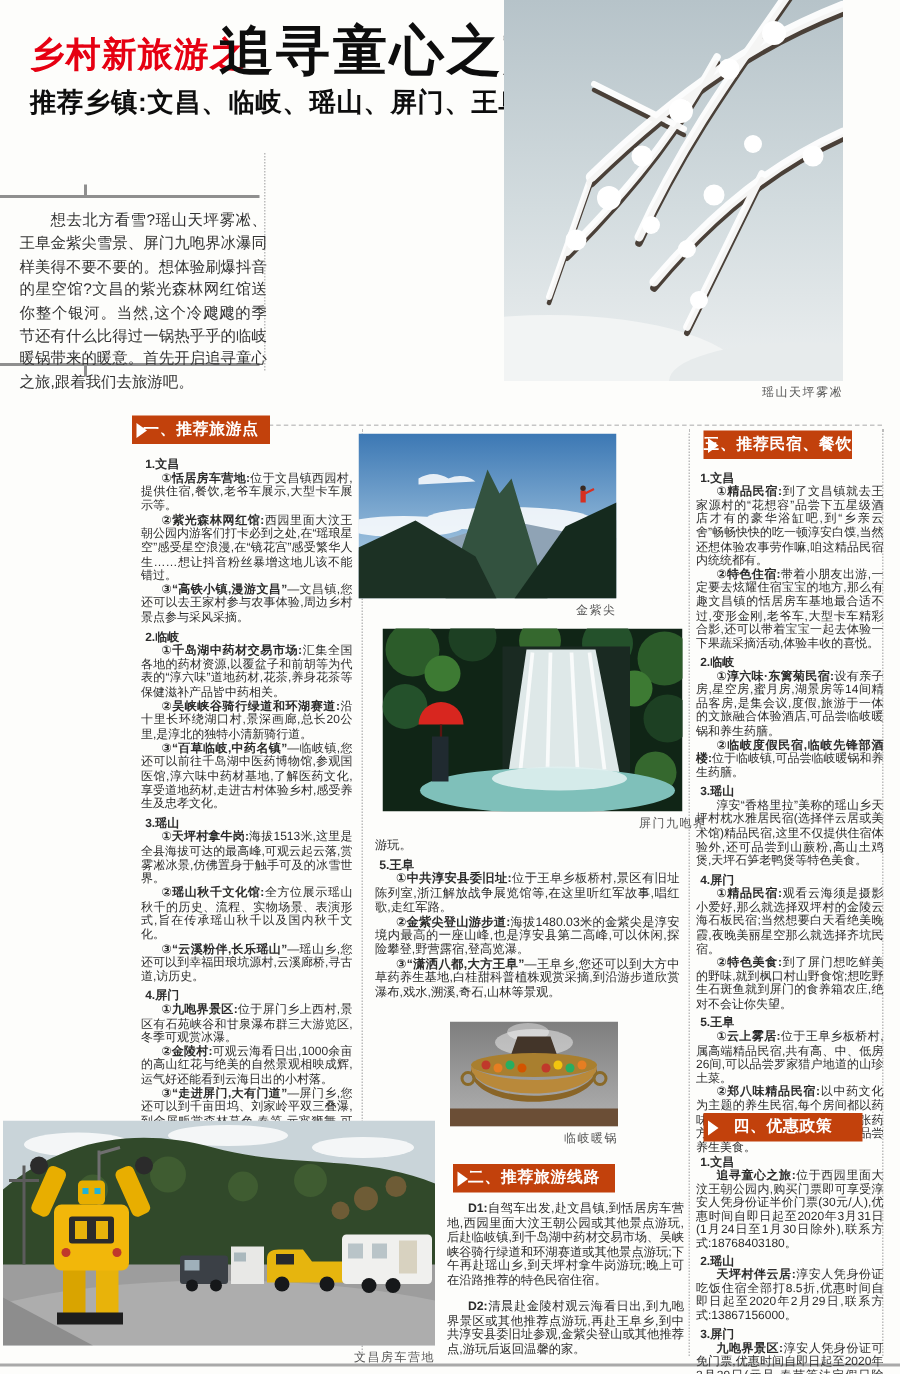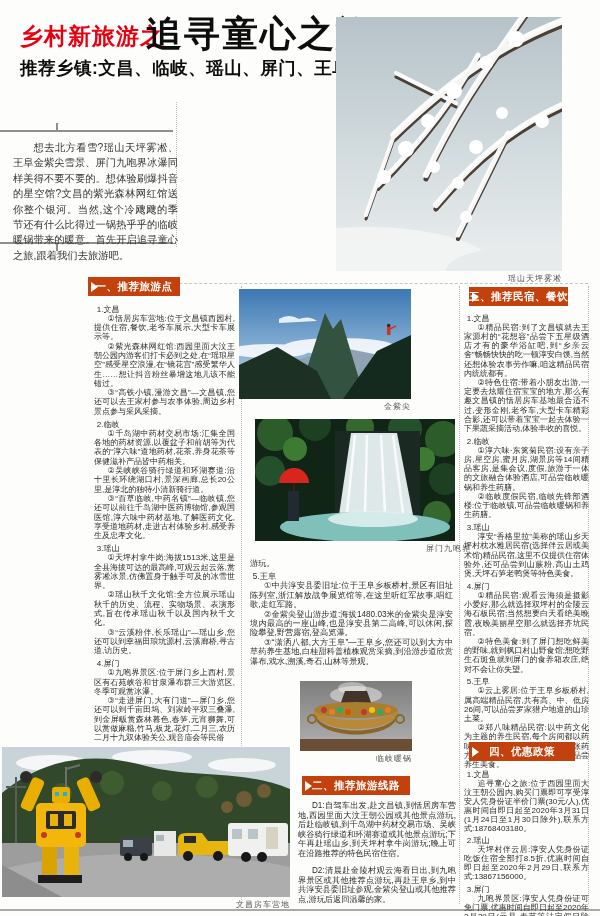--- a/index.html
+++ b/index.html
@@ -37,30 +37,30 @@
   #h3{left:469px;top:287px;width:99px;}
   #h4{left:469px;top:742px;width:106px;}
   
   .txtcol{position:absolute;color:#2c2c2c;}
   #c1{left:94px;top:301px;width:141px;font-size:8px;line-height:9.3px;}
   #c2t{left:250px;top:559px;width:203px;font-size:8.2px;line-height:9.4px;}
   #routes{left:298px;top:801px;width:158px;font-size:8.2px;line-height:9.5px;}
   #c3{left:464px;top:310px;width:125px;font-size:8px;line-height:9.2px;}
   #c4{left:464px;top:766px;width:125px;font-size:8px;line-height:9px;}
   .blk{margin:0;text-indent:1.7em;text-align:justify;}
-  .blk .lead{font-weight:normal;}
+  .blk .lead{font-weight:bold;}
   .lead:empty{display:none;}
   .blk.h{text-indent:.35em;margin-top:3.5px;font-weight:bold;}
   .blk.noind{text-indent:0;}
   .blk.gap{margin-top:8px;}
   
   .ph{position:absolute;}
   .ph svg{display:block;}
   .cap{font-size:8px;color:#555;text-align:right;margin-top:2px;letter-spacing:1px;}
-  #ph-top{left:336px;top:17px;width:226px;}
+  #ph-top{left:336px;top:0;width:226px;}
   #ph-mtn{left:239px;top:289px;width:172px;}
   #ph-wf{left:255px;top:419px;width:216px;}
   #ph-pot{left:300px;top:681px;width:112px;}
   #ph-rv{left:2px;top:747px;width:288px;}
 </style>
 </head>
 <body>
 
 <div class="page">
 
@@ -153,20 +153,21 @@
       <p class="blk"><b class="lead">①天坪村拿牛岗:</b><span>海拔1513米,这里是全县海拔可达的最高峰,可观云起云落,赏雾凇冰景,仿佛置身于触手可及的冰雪世界。</span></p>
 
       <p class="blk"><b class="lead">②瑶山秋千文化馆:</b><span>全方位展示瑶山秋千的历史、流程、实物场景、表演形式,旨在传承瑶山秋千以及国内秋千文化。</span></p>
 
       <p class="blk"><b class="lead">③“云溪粉伴,长乐瑶山”</b><span>—瑶山乡,您还可以到幸福田琅坑源村,云溪廊桥,寻古道,访历史。</span></p>
 
       <p class="blk h"><b class="lead">4.屏门</b><span></span></p>
 
       <p class="blk"><b class="lead">①九咆界景区:</b><span>位于屏门乡上西村,景区有石苑峡谷和甘泉瀑布群三大游览区,冬季可观赏冰瀑。</span></p>
 
+      <p class="blk"><b class="lead">②金陵村:</b><span>可观云海看日出,1000余亩的高山红花与绝美的自然景观相映成辉,运气好还能看到云海日出的小村落。</span></p>
 
       <p class="blk"><b class="lead">③“走进屏门,大有门道”</b><span>—屏门乡,您还可以到千亩田坞、刘家岭平双三叠瀑,到金屏畈赏森林暮色,春笋,元宵狮舞,可以赏做麻糍,竹马,板龙,花灯,二月三,农历二月十九双体验关公,观音庙会等民俗</span></p>
     </div>
 
   <div class="ph" id="ph-mtn">
     <svg viewBox="0 0 172 110" width="172" height="110">
       <defs>
         <linearGradient id="sky2" x1="0" y1="0" x2="0" y2="1">
           <stop offset="0" stop-color="#3c78b4"></stop>
             <stop offset=".7" stop-color="#9cc0dd"></stop>

